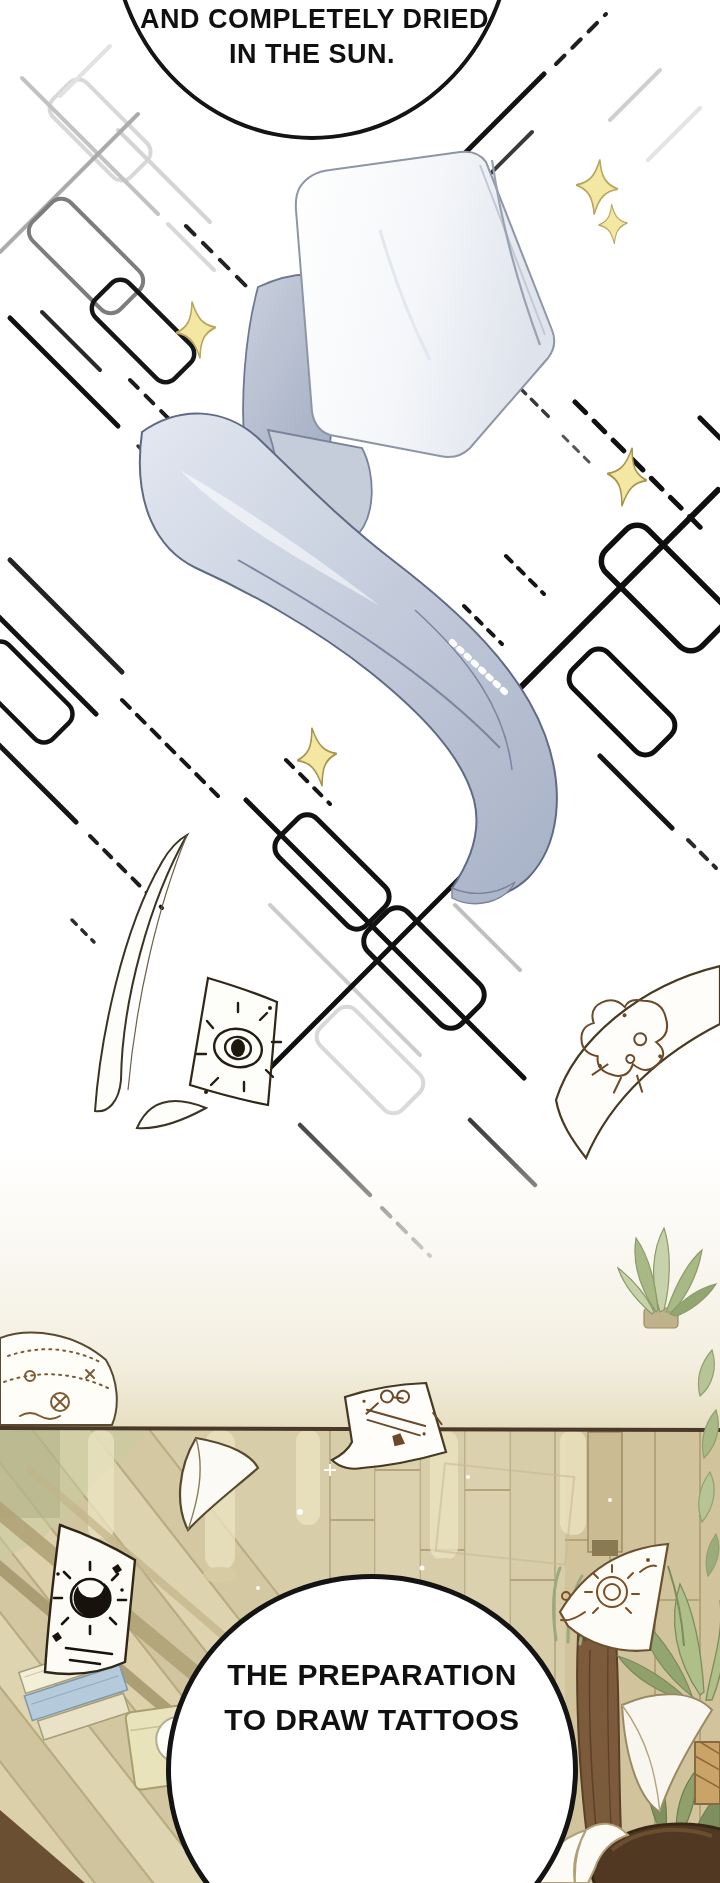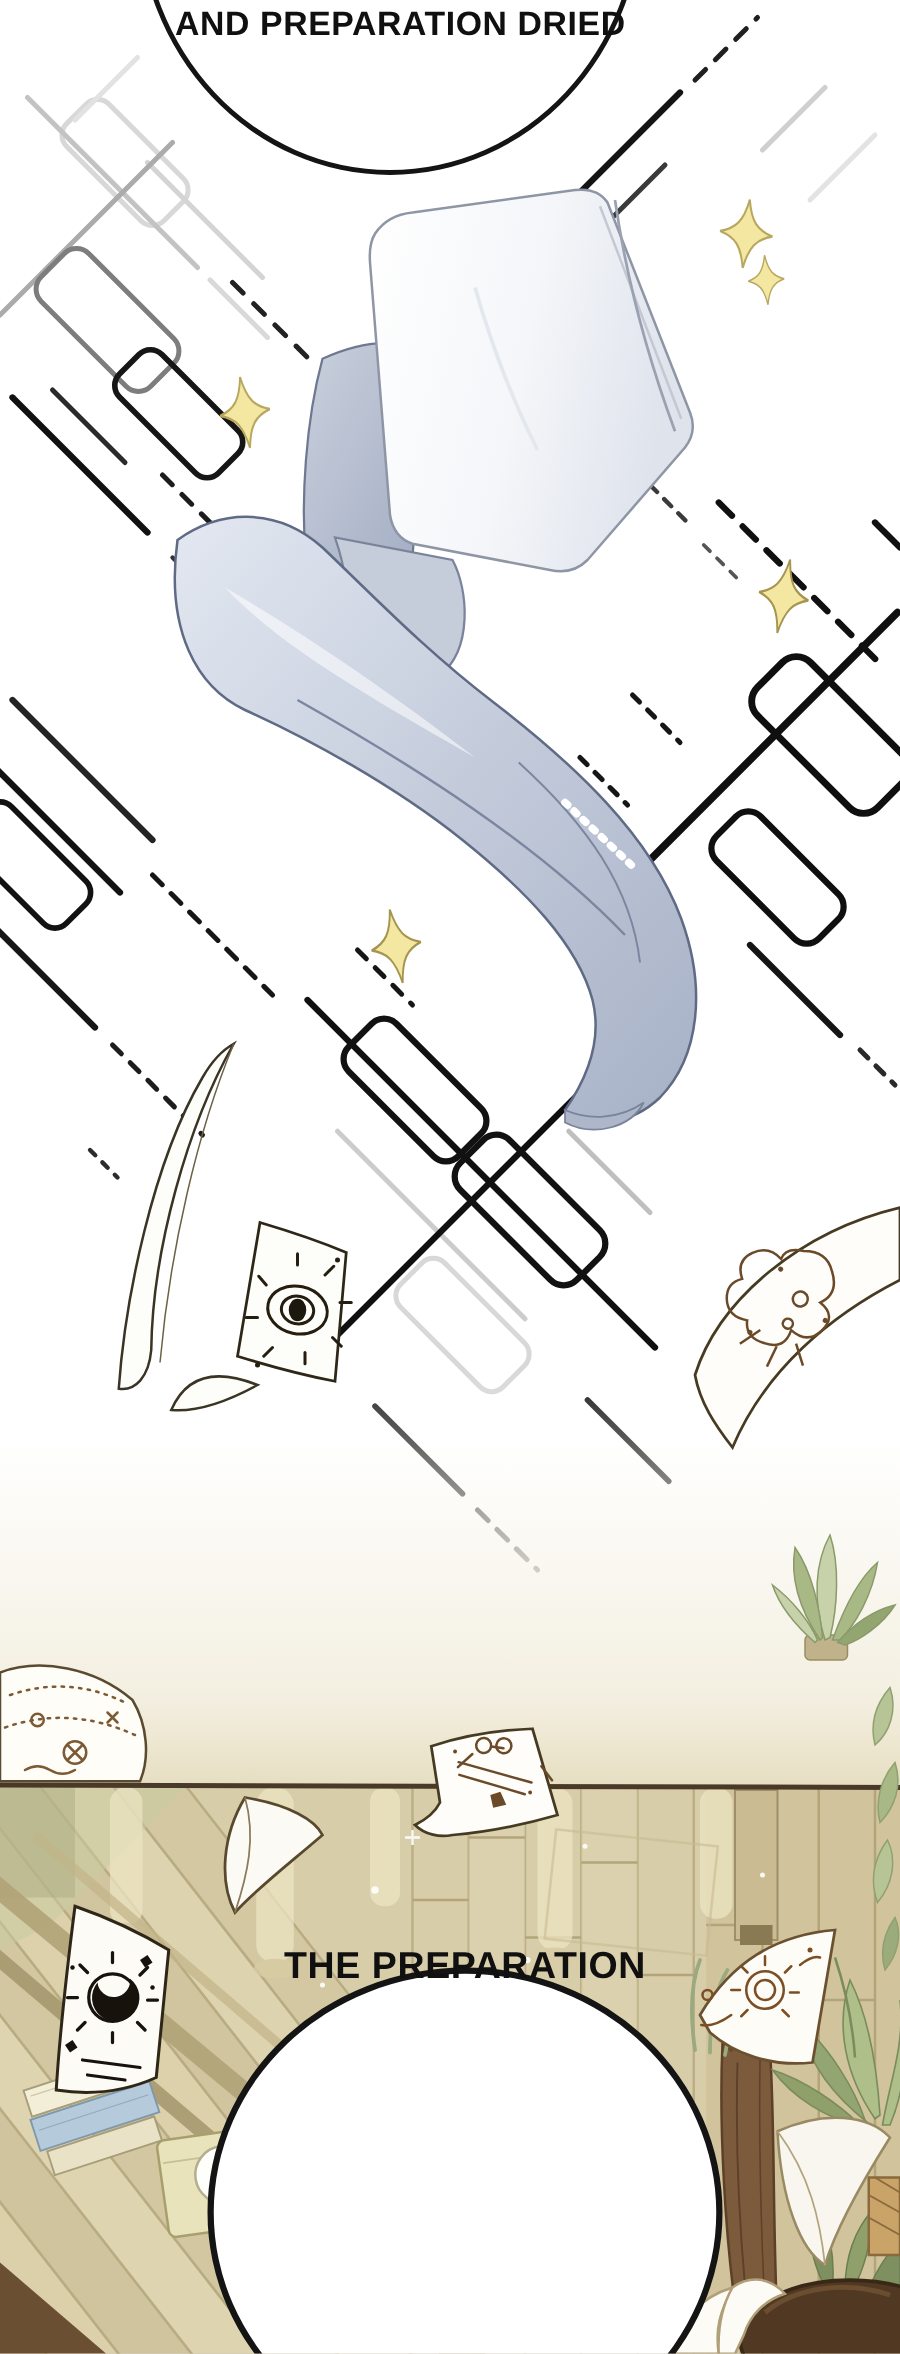--- a/index.html
+++ b/index.html
@@ -13,21 +13,21 @@
     position:absolute;background:#ffffff;border-radius:50%;
     border:4px solid #141414;box-sizing:border-box;
   }
   .bubble.top-b{left:110px;top:-290px;width:404px;height:430px;}
   .bubble.bottom-b{left:166px;top:1574px;width:412px;height:392px;border-width:5px;}
   .bubble-text{
     position:absolute;text-align:center;color:#101010;
     font-weight:800;white-space:nowrap;
   }
   .bubble-text.top-t{left:140px;top:2px;width:344px;font-size:27px;line-height:35px;letter-spacing:.5px;}
-  .bubble-text.bottom-t{left:190px;top:1550px;width:364px;font-size:30px;line-height:45px;letter-spacing:.5px;}
+  .bubble-text.bottom-t{left:190px;top:1652px;width:364px;font-size:30px;line-height:45px;letter-spacing:.5px;}
 </style>
 </head>
 <body>
 
 <div class="stage">
 
 <svg class="art" viewBox="0 0 720 1883">
   <defs>
     <linearGradient id="swooshGrad" x1="0" y1="0" x2="1" y2="1">
       <stop offset="0" stop-color="#e3e8f1"></stop>
@@ -437,21 +437,23 @@
     <g fill="#fcfbf6" stroke="#b09f78" stroke-width="2">
       <path d="M352,1883 C360,1858 378,1842 402,1838 C388,1856 385,1868 387,1883 Z"></path>
       <path d="M536,1883 C545,1855 560,1838 586,1830 C576,1850 572,1862 575,1883 Z"></path>
       <path d="M586,1830 C600,1820 616,1822 628,1835 C612,1840 600,1852 595,1868 L588,1883 L575,1883 C574,1862 578,1844 586,1830 Z"></path>
     </g>
   </g>
 </svg>
 
   <div class="bubble top-b"></div>
   <div class="bubble-text top-t">
-    <div>AND PREPARATION DRIED</div>
+    <div>AND COMPLETELY DRIED</div>
+    <div>IN THE SUN.</div>
   </div>
 
   <div class="bubble bottom-b"></div>
   <div class="bubble-text bottom-t">
     <div>THE PREPARATION</div>
+    <div>TO DRAW TATTOOS</div>
   </div>
 
 </div>
 
 </body></html>

